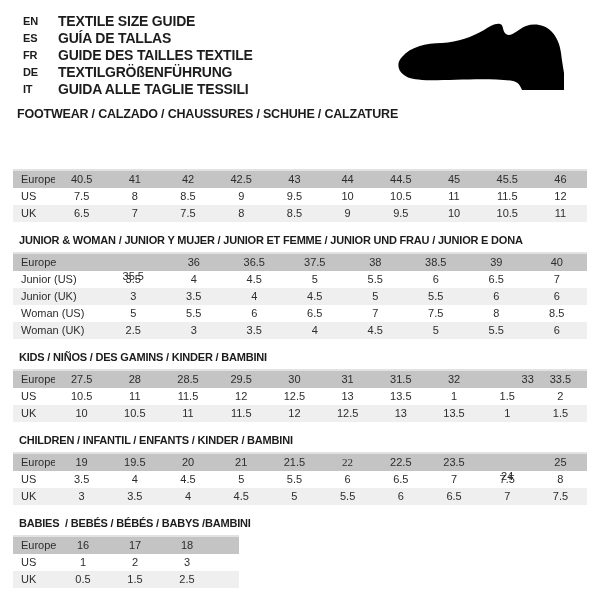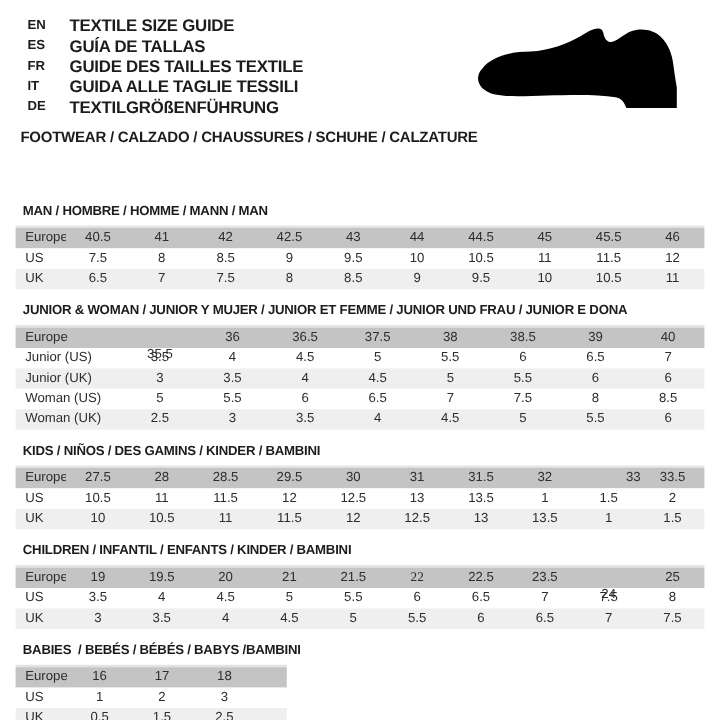--- a/index.html
+++ b/index.html
@@ -59,26 +59,26 @@
     </div>
     <div class="lang-row">
       <span class="lang-code">ES</span>
       <span class="lang-label">GUÍA DE TALLAS</span>
     </div>
     <div class="lang-row">
       <span class="lang-code">FR</span>
       <span class="lang-label">GUIDE DES TAILLES TEXTILE</span>
     </div>
     <div class="lang-row">
+      <span class="lang-code">DE</span>
+      <span class="lang-label">TEXTILGRÖßENFÜHRUNG</span>
+    </div>
+    <div class="lang-row">
       <span class="lang-code">IT</span>
       <span class="lang-label">GUIDA ALLE TAGLIE TESSILI</span>
-    </div>
-    <div class="lang-row">
-      <span class="lang-code">DE</span>
-      <span class="lang-label">TEXTILGRÖßENFÜHRUNG</span>
     </div>
   </div>
 
   <div class="shoe">
     <svg width="190" height="85" viewBox="0 0 190 85" xmlns="http://www.w3.org/2000/svg" aria-hidden="true">
       <path fill="#000000" d="M12,62
         C6,58 4,50 10,44
         C18,34 34,30 50,30
         C66,29 80,24 92,17
         C97,14 103,10 108,11
@@ -92,21 +92,20 @@
         C128,72 126,69 121,68
         C95,64 55,68 30,67
         C20,66 16,65 12,62 Z"></path>
     </svg>
   </div>
 
   <div class="footwear">FOOTWEAR / CALZADO / CHAUSSURES / SCHUHE / CALZATURE</div>
 
   <div class="sections" id="sections">
       <div class="section">
-        <div class="sec-title">MAN / HOMBRE / HOMME / MANN / MAN</div>
         <div class="size-table" style="width: 574px;">
           <div class="t-row" style="background: rgb(196, 196, 196);">
             <div class="cell label" style="width: 42px;">Europe</div>
             <div class="cell val" style="flex: 1 1 0%;">40.5</div>
             <div class="cell val" style="flex: 1 1 0%;">41</div>
             <div class="cell val" style="flex: 1 1 0%;">42</div>
             <div class="cell val" style="flex: 1 1 0%;">42.5</div>
             <div class="cell val" style="flex: 1 1 0%;">43</div>
             <div class="cell val" style="flex: 1 1 0%;">44</div>
             <div class="cell val" style="flex: 1 1 0%;">44.5</div>

